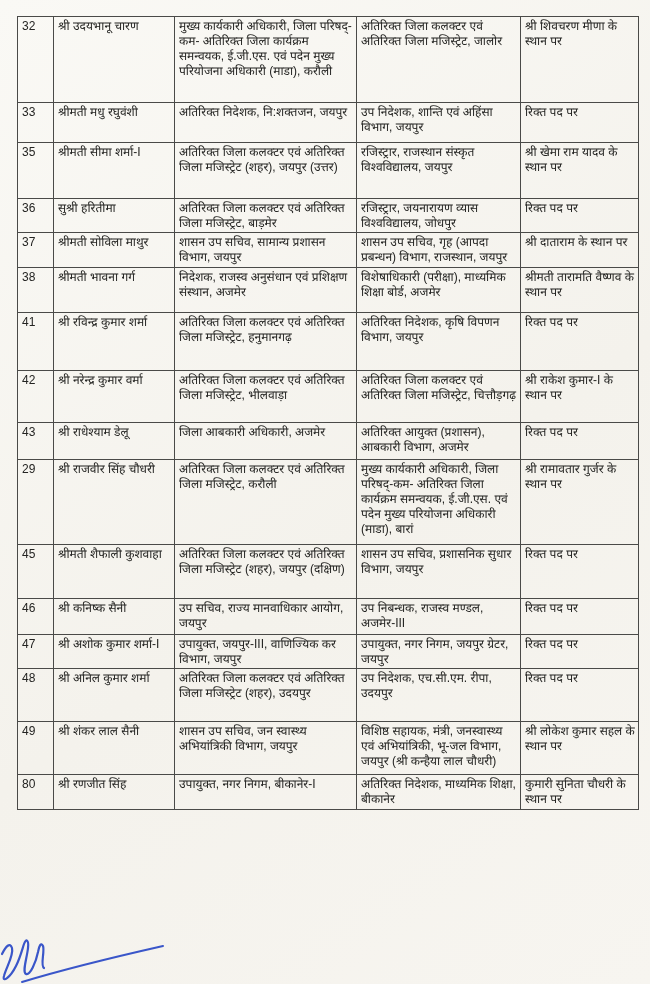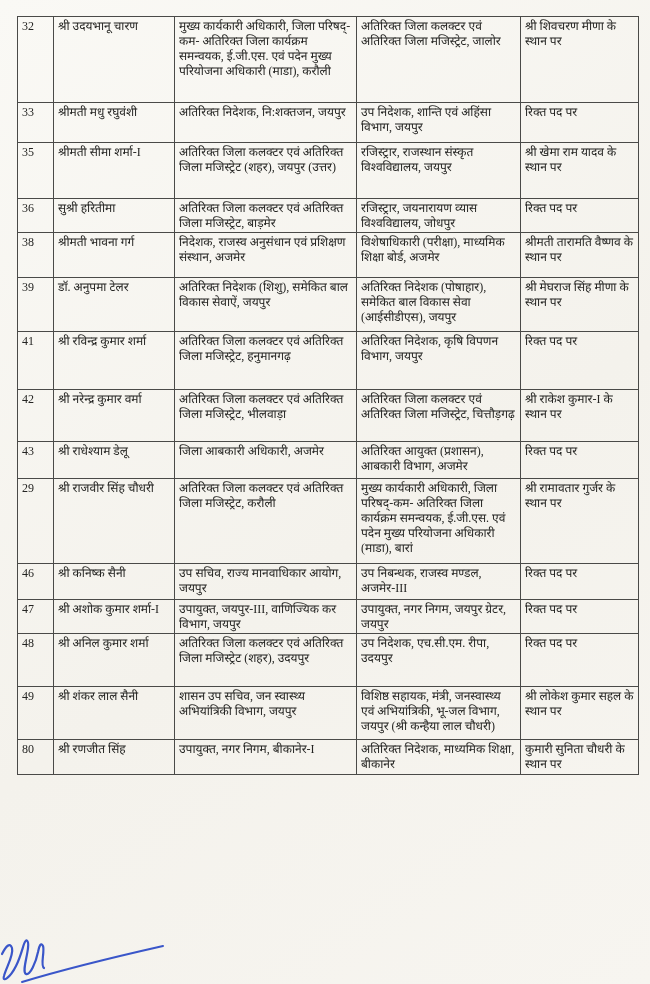--- a/index.html
+++ b/index.html
@@ -1,21 +1,21 @@
 <!DOCTYPE html>
 <html><head>
 <meta charset="utf-8">
 <style>
   html, body { margin: 0; padding: 0; }
   .page {
     position: relative;
     width: 650px;
     height: 984px;
     background: linear-gradient(145deg, #faf9f5 0%, #f4f2ec 55%, #f7f5f0 100%);
-    font-family: Liberation Serif, serif;
+    font-family: Liberation Sans, sans-serif;
     color: #1e1e1e;
     overflow: hidden;
   }
   table.transfer-table {
     position: absolute;
     left: 17px;
     top: 16px;
     width: 621px;
     border-collapse: collapse;
     table-layout: fixed;
@@ -73,33 +73,33 @@
         <td>रजिस्ट्रार, राजस्थान संस्कृत विश्वविद्यालय, जयपुर</td>
         <td>श्री खेमा राम यादव के स्थान पर</td>
       </tr>
       <tr style="height:28px">
         <td class="sno">36</td>
         <td>सुश्री हरितीमा</td>
         <td>अतिरिक्त जिला कलक्टर एवं अतिरिक्त जिला मजिस्ट्रेट, बाड़मेर</td>
         <td>रजिस्ट्रार, जयनारायण व्यास विश्वविद्यालय, जोधपुर</td>
         <td>रिक्त पद पर</td>
       </tr>
+      <tr style="height:35px">
+        <td class="sno">37</td>
+        <td>श्रीमती सोविला माथुर</td>
+        <td>शासन उप सचिव, सामान्य प्रशासन विभाग, जयपुर</td>
+        <td>शासन उप सचिव, गृह (आपदा प्रबन्धन) विभाग, राजस्थान, जयपुर</td>
+        <td>श्री दाताराम के स्थान पर</td>
+      </tr>
       <tr style="height:45px">
         <td class="sno">38</td>
         <td>श्रीमती भावना गर्ग</td>
         <td>निदेशक, राजस्व अनुसंधान एवं प्रशिक्षण संस्थान, अजमेर</td>
         <td>विशेषाधिकारी (परीक्षा), माध्यमिक शिक्षा बोर्ड, अजमेर</td>
         <td>श्रीमती तारामति वैष्णव के स्थान पर</td>
-      </tr>
-      <tr style="height:54px">
-        <td class="sno">39</td>
-        <td>डॉ. अनुपमा टेलर</td>
-        <td>अतिरिक्त निदेशक (शिशु), समेकित बाल विकास सेवाऐं, जयपुर</td>
-        <td>अतिरिक्त निदेशक (पोषाहार), समेकित बाल विकास सेवा (आईसीडीएस), जयपुर</td>
-        <td>श्री मेघराज सिंह मीणा के स्थान पर</td>
       </tr>
       <tr style="height:58px">
         <td class="sno">41</td>
         <td>श्री रविन्द्र कुमार शर्मा</td>
         <td>अतिरिक्त जिला कलक्टर एवं अतिरिक्त जिला मजिस्ट्रेट, हनुमानगढ़</td>
         <td>अतिरिक्त निदेशक, कृषि विपणन विभाग, जयपुर</td>
         <td>रिक्त पद पर</td>
       </tr>
       <tr style="height:52px">
         <td class="sno">42</td>
@@ -114,20 +114,27 @@
         <td>जिला आबकारी अधिकारी, अजमेर</td>
         <td>अतिरिक्त आयुक्त (प्रशासन), आबकारी विभाग, अजमेर</td>
         <td>रिक्त पद पर</td>
       </tr>
       <tr style="height:85px">
         <td class="sno">29</td>
         <td>श्री राजवीर सिंह चौधरी</td>
         <td>अतिरिक्त जिला कलक्टर एवं अतिरिक्त जिला मजिस्ट्रेट, करौली</td>
         <td>मुख्य कार्यकारी अधिकारी, जिला परिषद्-कम- अतिरिक्त जिला कार्यक्रम समन्वयक, ई.जी.एस. एवं पदेन मुख्य परियोजना अधिकारी (माडा), बारां</td>
         <td>श्री रामावतार गुर्जर के स्थान पर</td>
+      </tr>
+      <tr style="height:54px">
+        <td class="sno">45</td>
+        <td>श्रीमती शैफाली कुशवाहा</td>
+        <td>अतिरिक्त जिला कलक्टर एवं अतिरिक्त जिला मजिस्ट्रेट (शहर), जयपुर (दक्षिण)</td>
+        <td>शासन उप सचिव, प्रशासनिक सुधार विभाग, जयपुर</td>
+        <td>रिक्त पद पर</td>
       </tr>
       <tr style="height:36px">
         <td class="sno">46</td>
         <td>श्री कनिष्क सैनी</td>
         <td>उप सचिव, राज्य मानवाधिकार आयोग, जयपुर</td>
         <td>उप निबन्धक, राजस्व मण्डल, अजमेर-III</td>
         <td>रिक्त पद पर</td>
       </tr>
       <tr style="height:32px">
         <td class="sno">47</td>

